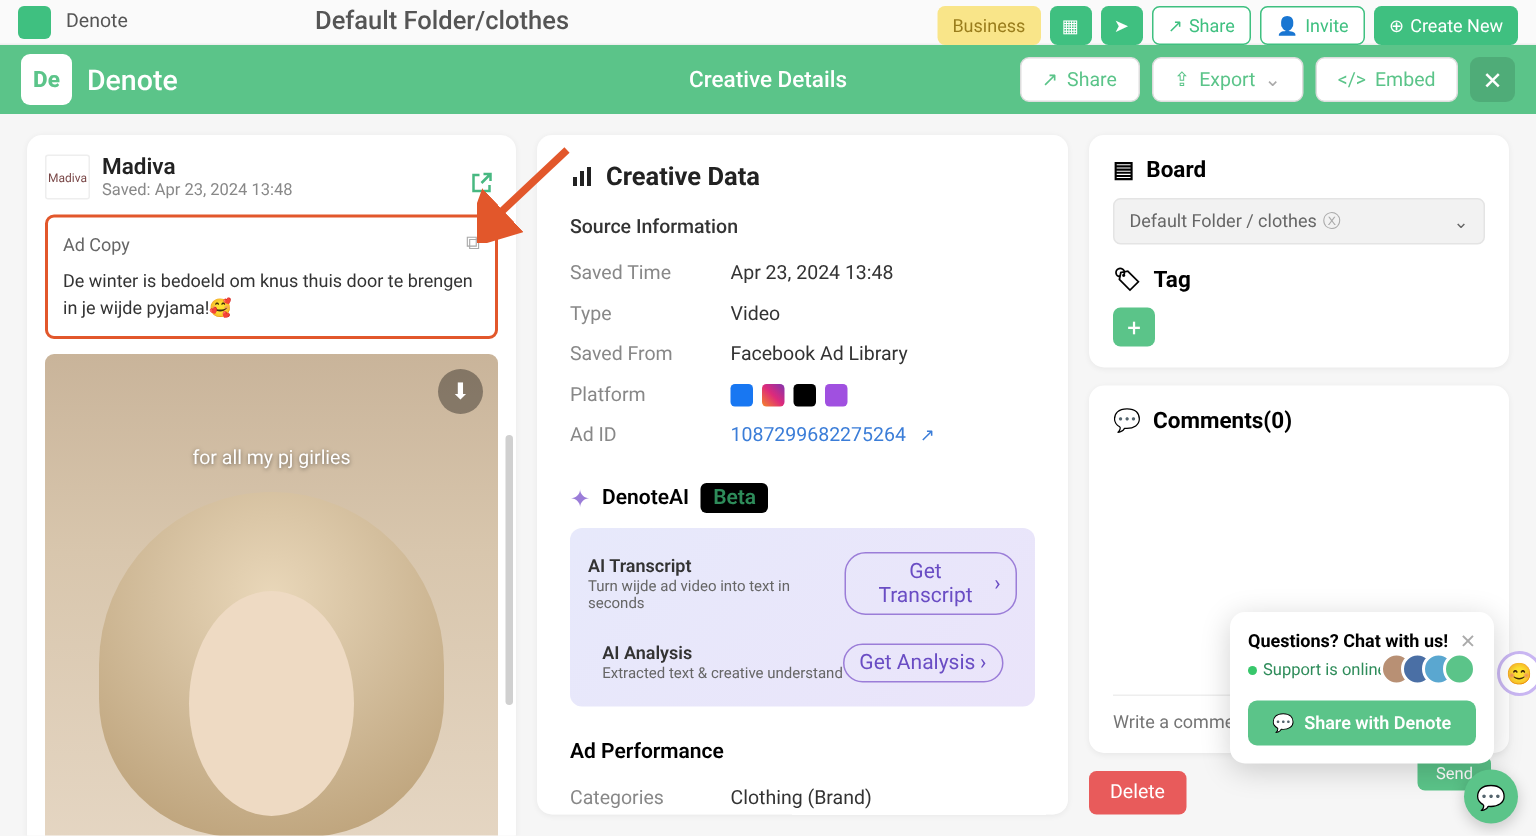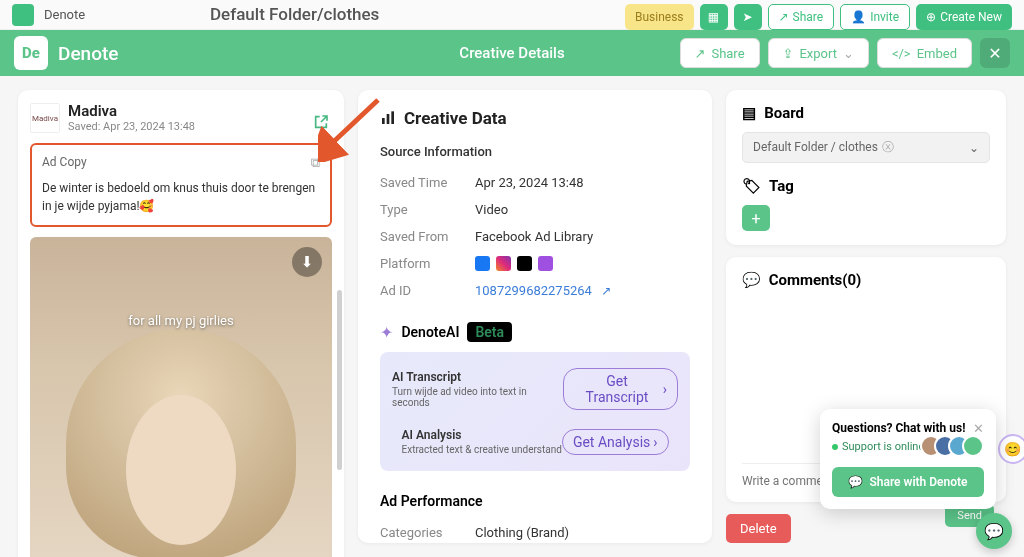--- a/index.html
+++ b/index.html
@@ -60,33 +60,33 @@
       display:flex; align-items:center; justify-content:center; font-size:8px; color:#7a4848; border:1px solid #eee;
     }
     .brand-name { font-size: 15px; font-weight: 600; color: #222; }
     .saved-time { font-size: 11px; color: #888; }
     .share-small { margin-left:auto; width:22px; height:22px; color:#47b881; display:flex; align-items:center; justify-content:center; cursor:pointer; }
     
     .adcopy-box {
       margin-top: 10px; border: 2px solid #e2572b; border-radius: 6px;
       padding: 10px; position: relative;
     }
-    .adcopy-top { display:flex; align-items:flex-start; justify-content:space-between; }
+    .adcopy-top { display:flex; align-items:center; justify-content:space-between; }
     .adcopy-label { font-size: 12px; color:#666; }
     .copy-icon { color:#aaa; font-size:13px; cursor:pointer;}
     .adcopy-text { font-size: 12px; color:#333; margin-top: 8px; line-height:1.5; }
     
     .video-preview {
       margin-top: 10px; width: 100%; height: 330px; border-radius: 6px;
       background: linear-gradient(180deg,#c9b49a 0%,#d8c6ad 40%,#e5d6c3 100%);
       position: relative; overflow: hidden;
     }
     .hair { position:absolute; top: 28%; left:50%; transform:translateX(-50%); width: 230px; height: 230px; border-radius: 50% 50% 40% 40%; background: radial-gradient(circle at 50% 30%, #e9d7b9 0%, #d4bf9e 40%, #b89c72 100%); }
     .face { position:absolute; top:48%; left:50%; transform:translateX(-50%); width: 110px; height: 150px; border-radius: 50%; background:#eedac3; }
-    .video-caption { position:absolute; top: 76px; width:100%; text-align:center; color:#fff; font-size:13px; text-shadow:0 1px 3px rgba(0,0,0,0.5); }
+    .video-caption { position:absolute; top: 62px; width:100%; text-align:center; color:#fff; font-size:13px; text-shadow:0 1px 3px rgba(0,0,0,0.5); }
     .download-btn {
       position:absolute; top:10px; right:10px; width:30px; height:30px; border-radius:50%;
       background:rgba(0,0,0,0.35); color:#fff; display:flex; align-items:center; justify-content:center; cursor:pointer; font-size:15px;
     }
     
     
     .arrow {
       position: absolute; top: 92px; left: 318px; z-index: 50;
       pointer-events: none;
     }
@@ -95,21 +95,21 @@
     .scrollbar { position:absolute; right:2px; top:200px; width:5px; height:180px; background:#d0d0d0; border-radius:3px;}
     
     
     .col-mid {
       flex: 1; background:#fff; border-radius:10px; padding: 18px 22px;
       box-shadow: 0 1px 4px rgba(0,0,0,0.06); overflow-y:auto; position:relative;
     }
     .sec-title { font-size: 17px; font-weight: 700; color:#222; display:flex; align-items:center; gap:8px; margin-bottom: 16px;}
     .sec-title .ico { font-size:15px; }
     .sub-title { font-size:13px; font-weight:500; color:#333; margin-bottom: 10px;}
-    .kv { display:flex; padding: 6px 0; font-size:13px;}
+    .kv { display:flex; padding: 6px 0; font-size:13px;gap:12px;}
     .kv .k { width: 95px; color:#888; flex-shrink:0; }
     .kv .v { color:#333; }
     .kv .v.link { color:#3b7dd8; cursor:pointer; }
     .platform-icons { display:flex; gap:6px; }
     .plat { width:15px; height:15px; border-radius:3px; }
     .plat.fb{background:#1877f2;} .plat.ig{background:linear-gradient(45deg,#f58529,#dd2a7b,#8134af);} .plat.an{background:#000;} .plat.ms{background:#a050e0;}
     .ext-icon{color:#3b7dd8; margin-left:6px; font-size:12px;}
     
     .ai-row { display:flex; align-items:center; gap:8px; margin-top: 18px; margin-bottom:10px;}
     .ai-row .sparkle{color:#9b7dd8;}

